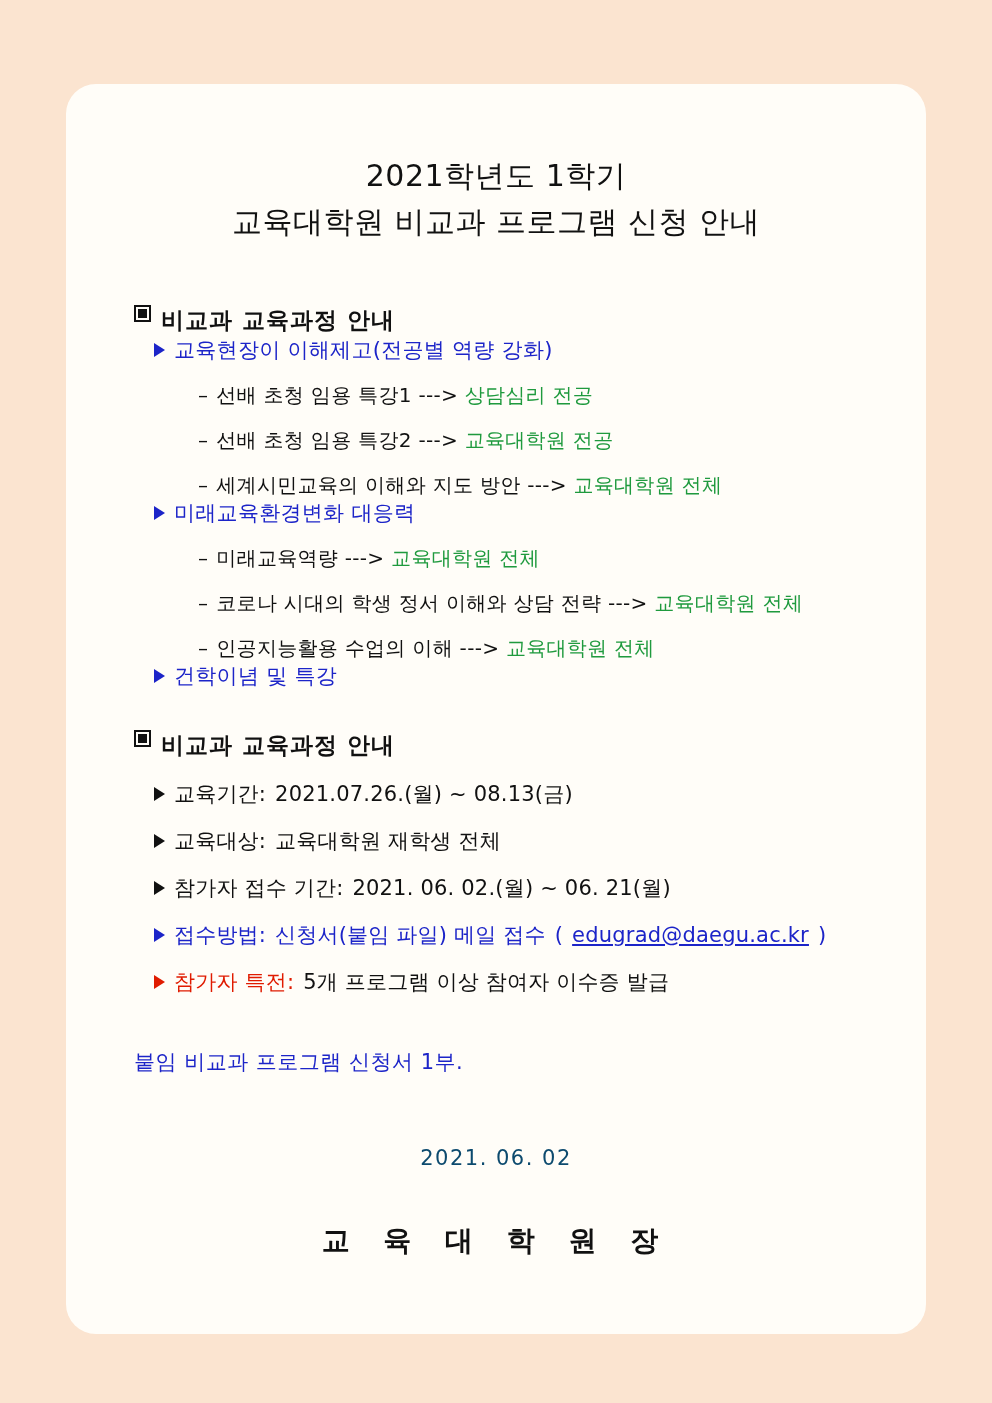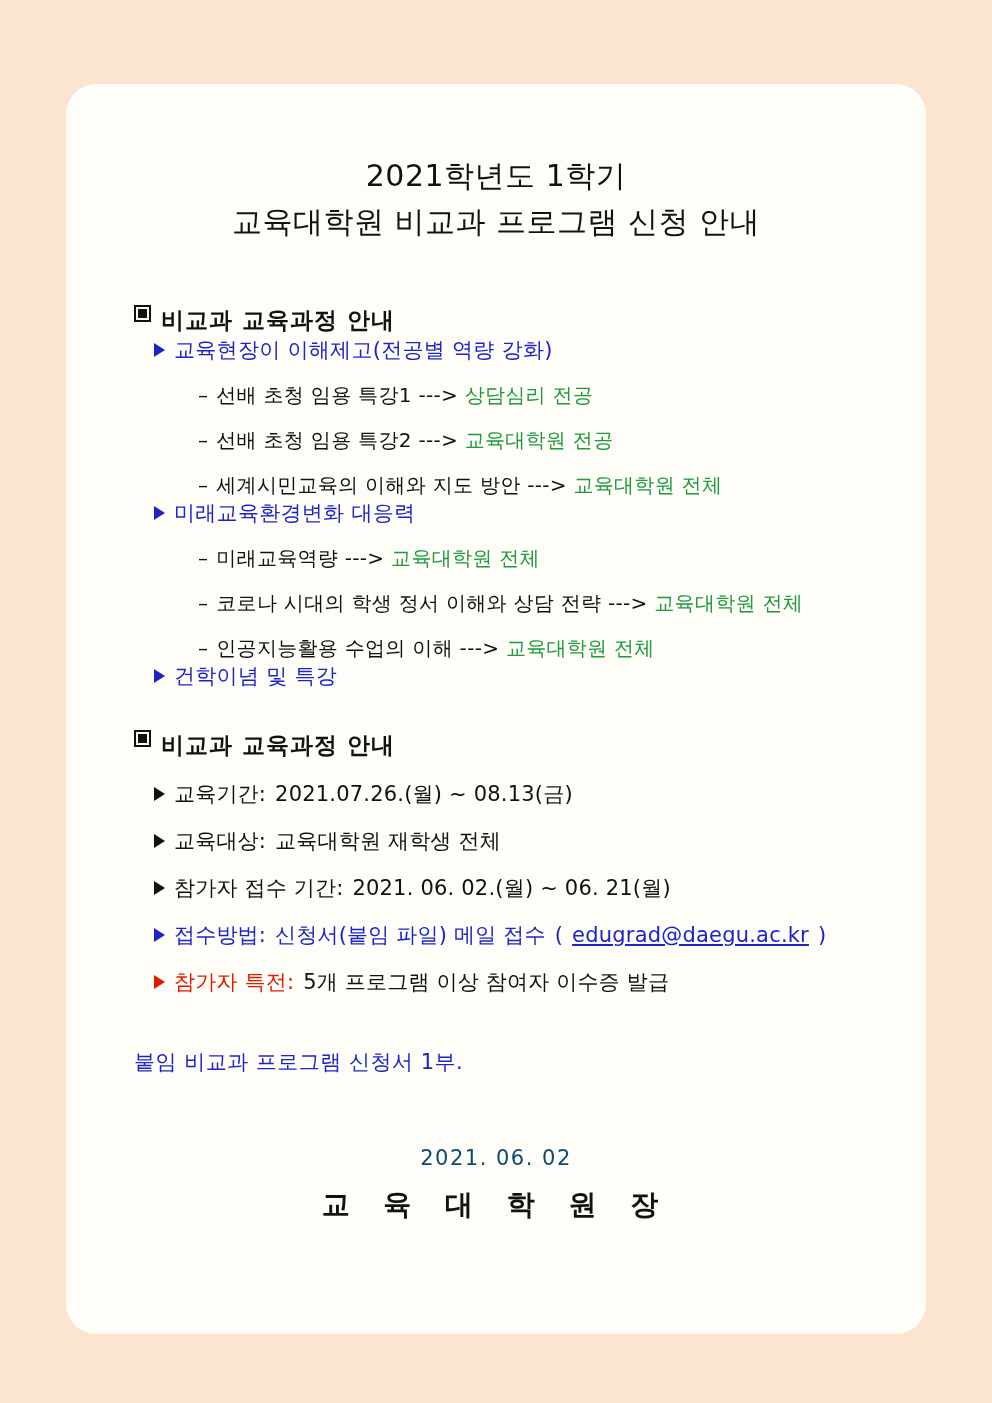--- a/index.html
+++ b/index.html
@@ -116,21 +116,21 @@
     text-align: center;
     font-size: 21px;
     color: #0c4a6e;
     margin-top: 70px;
     letter-spacing: 1.5px;
   }
   .signer {
     text-align: center;
     font-size: 28px;
     color: #111;
-    margin-top: 16px;
+    margin-top: 52px;
     letter-spacing: 12px;
     font-weight: 600;
   }
 </style>
 </head>
 <body>
 
 <div class="page">
 
   <div class="title">

